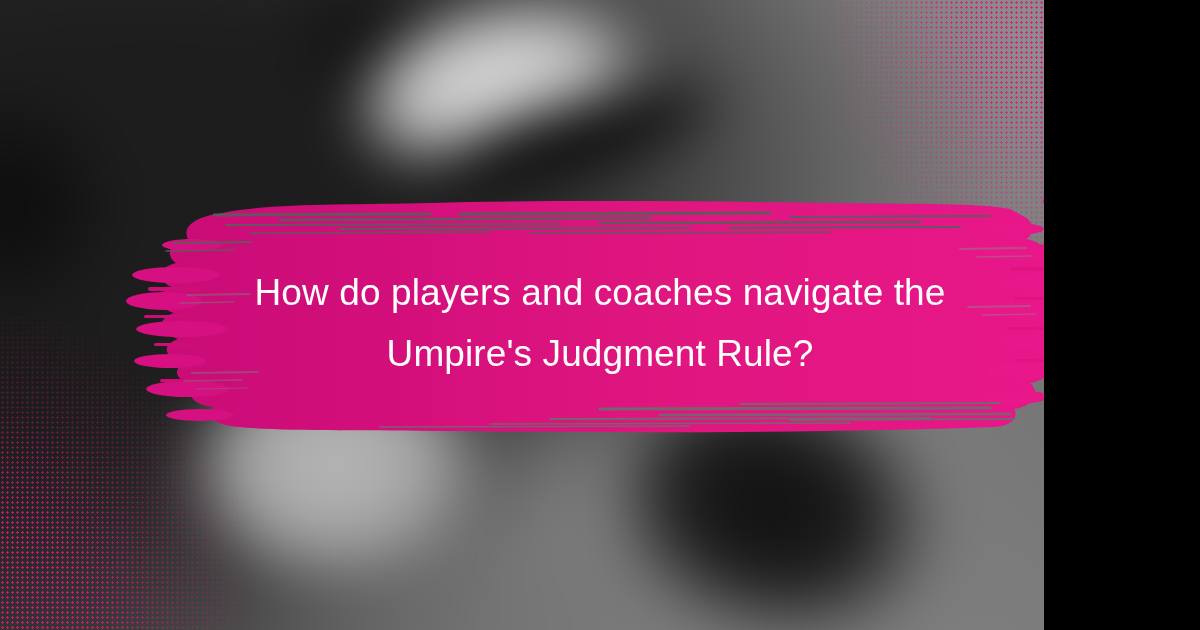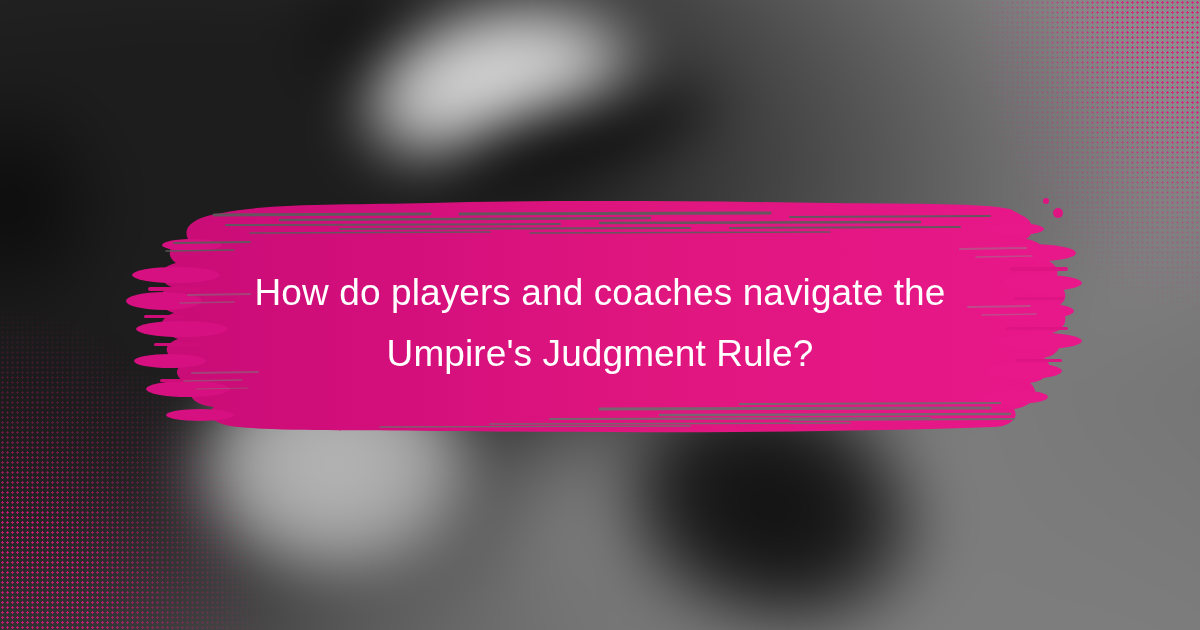--- a/index.html
+++ b/index.html
@@ -4,21 +4,21 @@
 <style>
   html, body {
     margin: 0;
     padding: 0;
     background: #000;
   }
   * { box-sizing: border-box; }
 
   .canvas {
     position: relative;
-    width: 1200px;
+    width: 1044px;
     height: 630px;
     overflow: hidden;
     background: #14532d;
     font-family: "Liberation Sans", "DejaVu Sans", sans-serif;
   }
 
   
   .photo-layer {
     position: absolute;
     inset: -80px;

